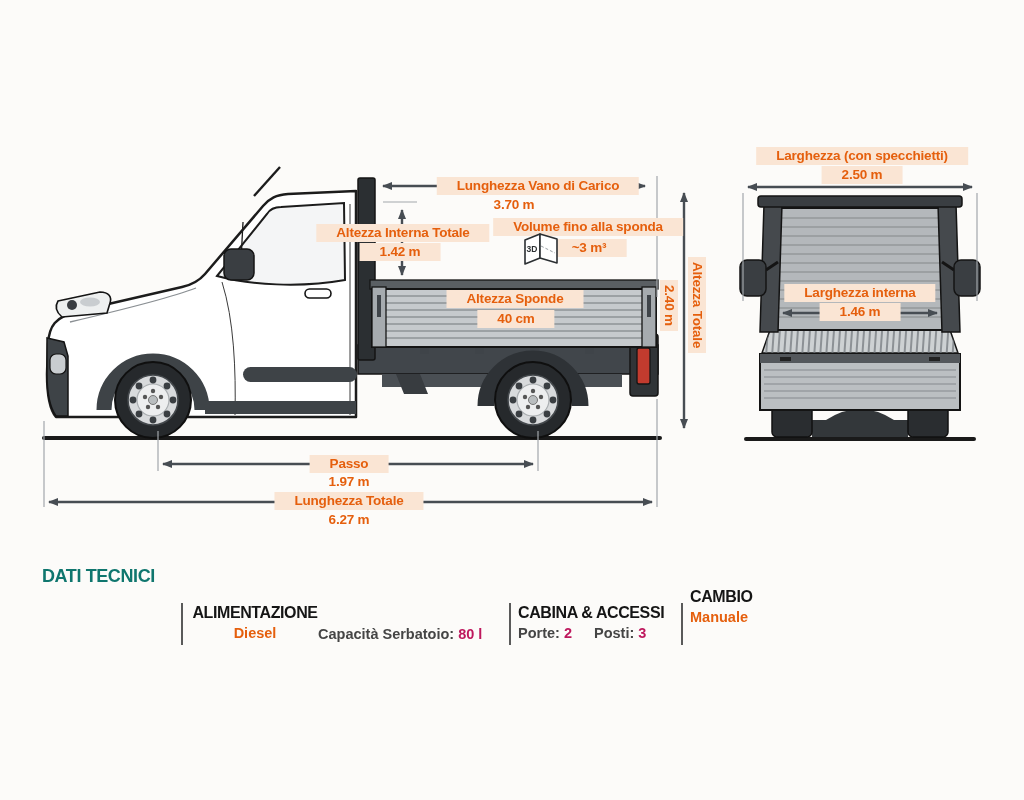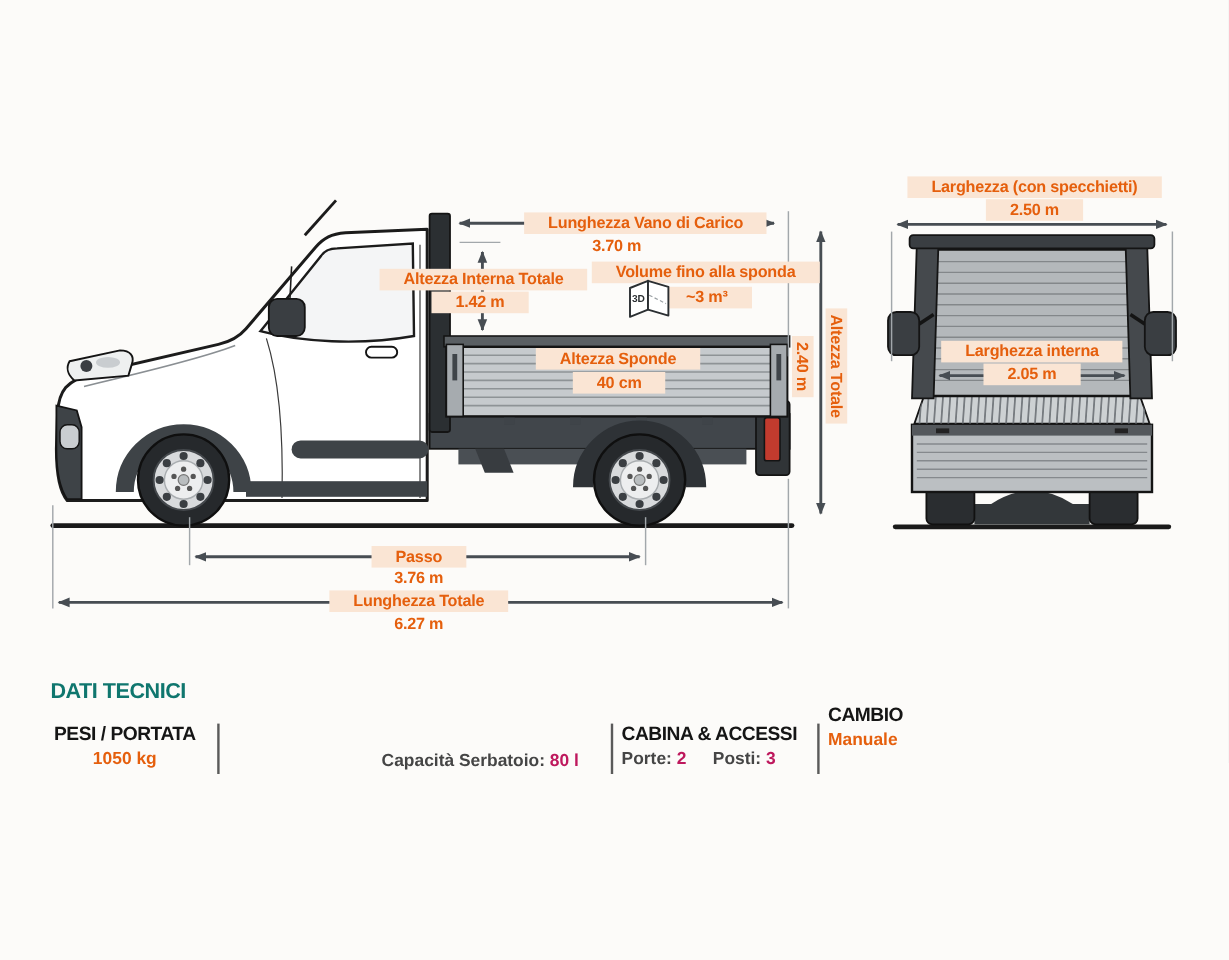--- a/index.html
+++ b/index.html
@@ -247,40 +247,40 @@
     <text x="11" y="21" font-size="8.5" font-weight="bold" text-anchor="middle" fill="#2B2F32" font-family="Liberation Sans, sans-serif">3D</text>
   </svg>
 
   <div class="lbl bg" style="left:515px;top:290px">Altezza Sponde</div>
   <div class="lbl bg" style="left:516px;top:310px">40 cm</div>
 
   <div class="vlbl" style="left:688px;top:257px">Altezza Totale</div>
   <div class="vlbl" style="left:660px;top:280px">2.40 m</div>
 
   <div class="lbl bg" style="left:349px;top:455px">Passo</div>
-  <div class="lbl" style="left:349px;top:473px">3.76 m</div>
+  <div class="lbl" style="left:349px;top:473px">1.97 m</div>
 
   <div class="lbl bg" style="left:349px;top:492px">Lunghezza Totale</div>
   <div class="lbl" style="left:349px;top:511px">6.27 m</div>
 
   <div class="lbl bg" style="left:862px;top:147px">Larghezza (con specchietti)</div>
   <div class="lbl bg" style="left:862px;top:166px">2.50 m</div>
 
   <div class="lbl bg" style="left:860px;top:284px">Larghezza interna</div>
-  <div class="lbl bg" style="left:860px;top:303px">2.05 m</div>
+  <div class="lbl bg" style="left:860px;top:303px">1.46 m</div>
 
   <div class="spec-heading" style="left:42px;top:566px">DATI TECNICI</div>
 
-  <div class="spec-col" style="left:30px;top:604px;width:148px">
-    <div class="spec-title">PESI / PORTATA</div>
-    <div class="spec-value">1050 kg</div>
+
+  <div class="vdivider" style="left:181px;top:603px;height:42px"></div>
+
+  <div class="spec-col" style="left:188px;top:604px;width:134px">
+    <div class="spec-title">ALIMENTAZIONE</div>
+    <div class="spec-value">Diesel</div>
   </div>
-
-  <div class="vdivider" style="left:181px;top:603px;height:42px"></div>
-
   <div class="spec-pair" style="left:318px;top:626px">
     <span class="pair-label">Capacità Serbatoio:</span>
     <span class="pair-value">80 l</span>
   </div>
 
   <div class="vdivider" style="left:509px;top:603px;height:42px"></div>
 
   <div class="spec-col leftalign" style="left:518px;top:604px;width:160px">
     <div class="spec-title">CABINA &amp; ACCESSI</div>
     <div class="spec-value" style="color:#454545">

